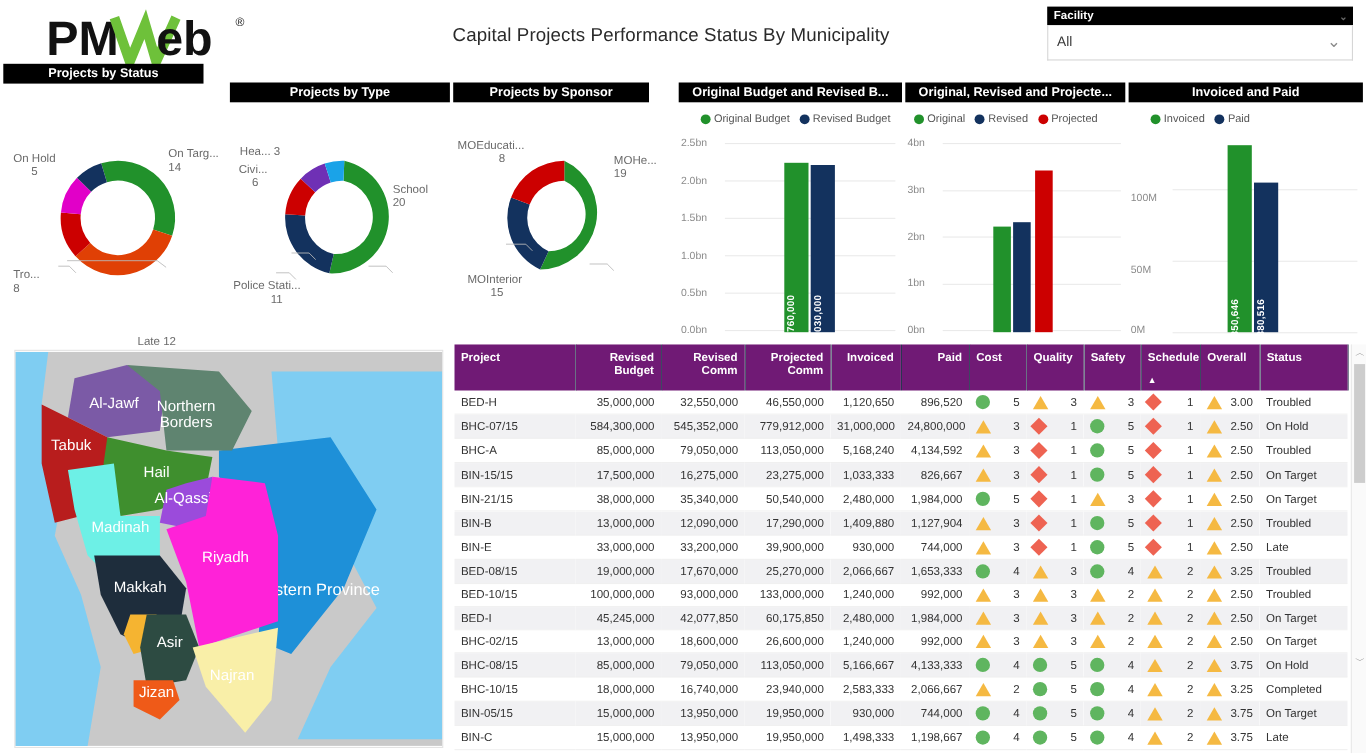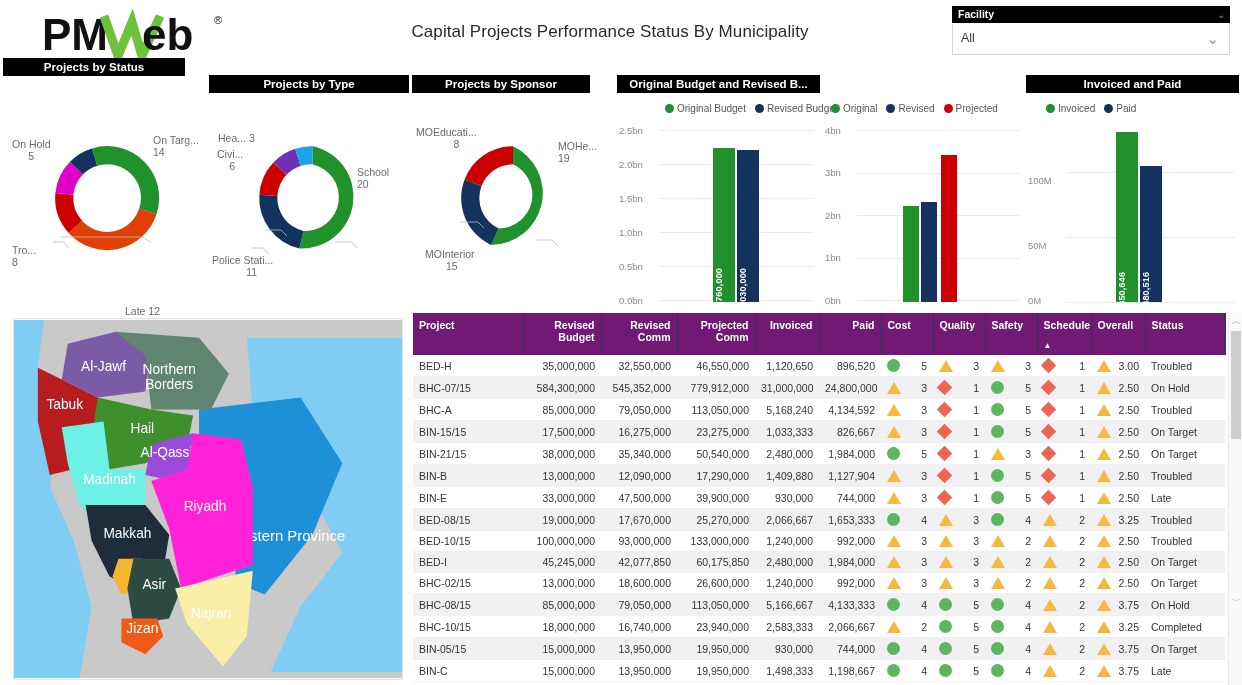--- a/index.html
+++ b/index.html
@@ -130,20 +130,21 @@
         <span>All</span>
         <span class="chev2">⌄</span>
       </div>
     </div>
   </div>
 
   <div class="card-title" style="left:3px;  top:58px; width:182px;">Projects by Status</div>
   <div class="card-title" style="left:209px;top:75px; width:200px;text-align:center;">Projects by Type</div>
   <div class="card-title" style="left:412px;top:75px; width:178px;">Projects by Sponsor</div>
   <div class="card-title" style="left:617px;top:75px; width:203px;">Original Budget and Revised B...</div>
+  <div class="card-title" style="left:823px;top:75px; width:200px;">Original, Revised and Projecte...</div>
   <div class="card-title" style="left:1026px;top:75px;width:213px;">Invoiced and Paid</div>
 
   <div class="donut-card" style="left:3px; top:96px; width:204px; height:200px;">
     <div class="donut-wrap">
       <svg width="204" height="200" viewBox="0 0 204 200">
         <g transform="translate(104,102)">
 
           <path d="M -15.0 -49.6 A 51.8 51.8 0 0 1 49.5 16.3 L 32.2 10.6 A 33.7 33.7 0 0 0 -9.8 -32.3 Z" fill="#21912b"></path>
           <path d="M 49.5 16.3 A 51.8 51.8 0 0 1 -38.3 35.0 L -24.9 22.8 A 33.7 33.7 0 0 0 32.2 10.6 Z" fill="#e04005"></path>
           <path d="M -38.3 35.0 A 51.8 51.8 0 0 1 -51.6 -4.9 L -33.6 -3.2 A 33.7 33.7 0 0 0 -24.9 22.8 Z" fill="#cc0000"></path>
@@ -236,21 +237,21 @@
         <span class="val" style="text-align:center; padding-left:4px;">15</span>
       </div>
       <div class="donut-label" style="left:4px; top:30px; text-align:left;">
         <span>MOEducati...</span>
         <span class="val" style="text-align:center; padding-left:20px;">8</span>
       </div>
     </div>
   </div>
 
   <div class="bar-card" style="left:617px; top:96px; width:203px; height:212px;">
-    <div class="legend" style="left:20px; top:7px;margin-left:28px;">
+    <div class="legend" style="left:20px; top:7px;">
       <span class="li">
         <span class="dot" style="background:#21912b;"></span>
         <span>Original Budget</span>
       </span>
       <span class="li">
         <span class="dot" style="background:#13325e;"></span>
         <span>Revised Budget</span>
       </span>
     </div>
 
@@ -653,21 +654,21 @@
               <div class="ind-cell">
                 <span class="kpi tri" style="border-bottom-color:#f5b942"></span>
                 <span class="ind-num">2.50</span>
               </div>
             </td>
             <td>Troubled</td>
           </tr>
           <tr>
             <td>BIN-E</td>
             <td class="num">33,000,000</td>
-            <td class="num">47,500,000</td>
+            <td class="num">33,200,000</td>
             <td class="num">39,900,000</td>
             <td class="num">930,000</td>
             <td class="num">744,000</td>
             <td class="ind">
               <div class="ind-cell">
                 <span class="kpi tri" style="border-bottom-color:#f5b942"></span>
                 <span class="ind-num">3</span>
               </div>
             </td>
             <td class="ind">

